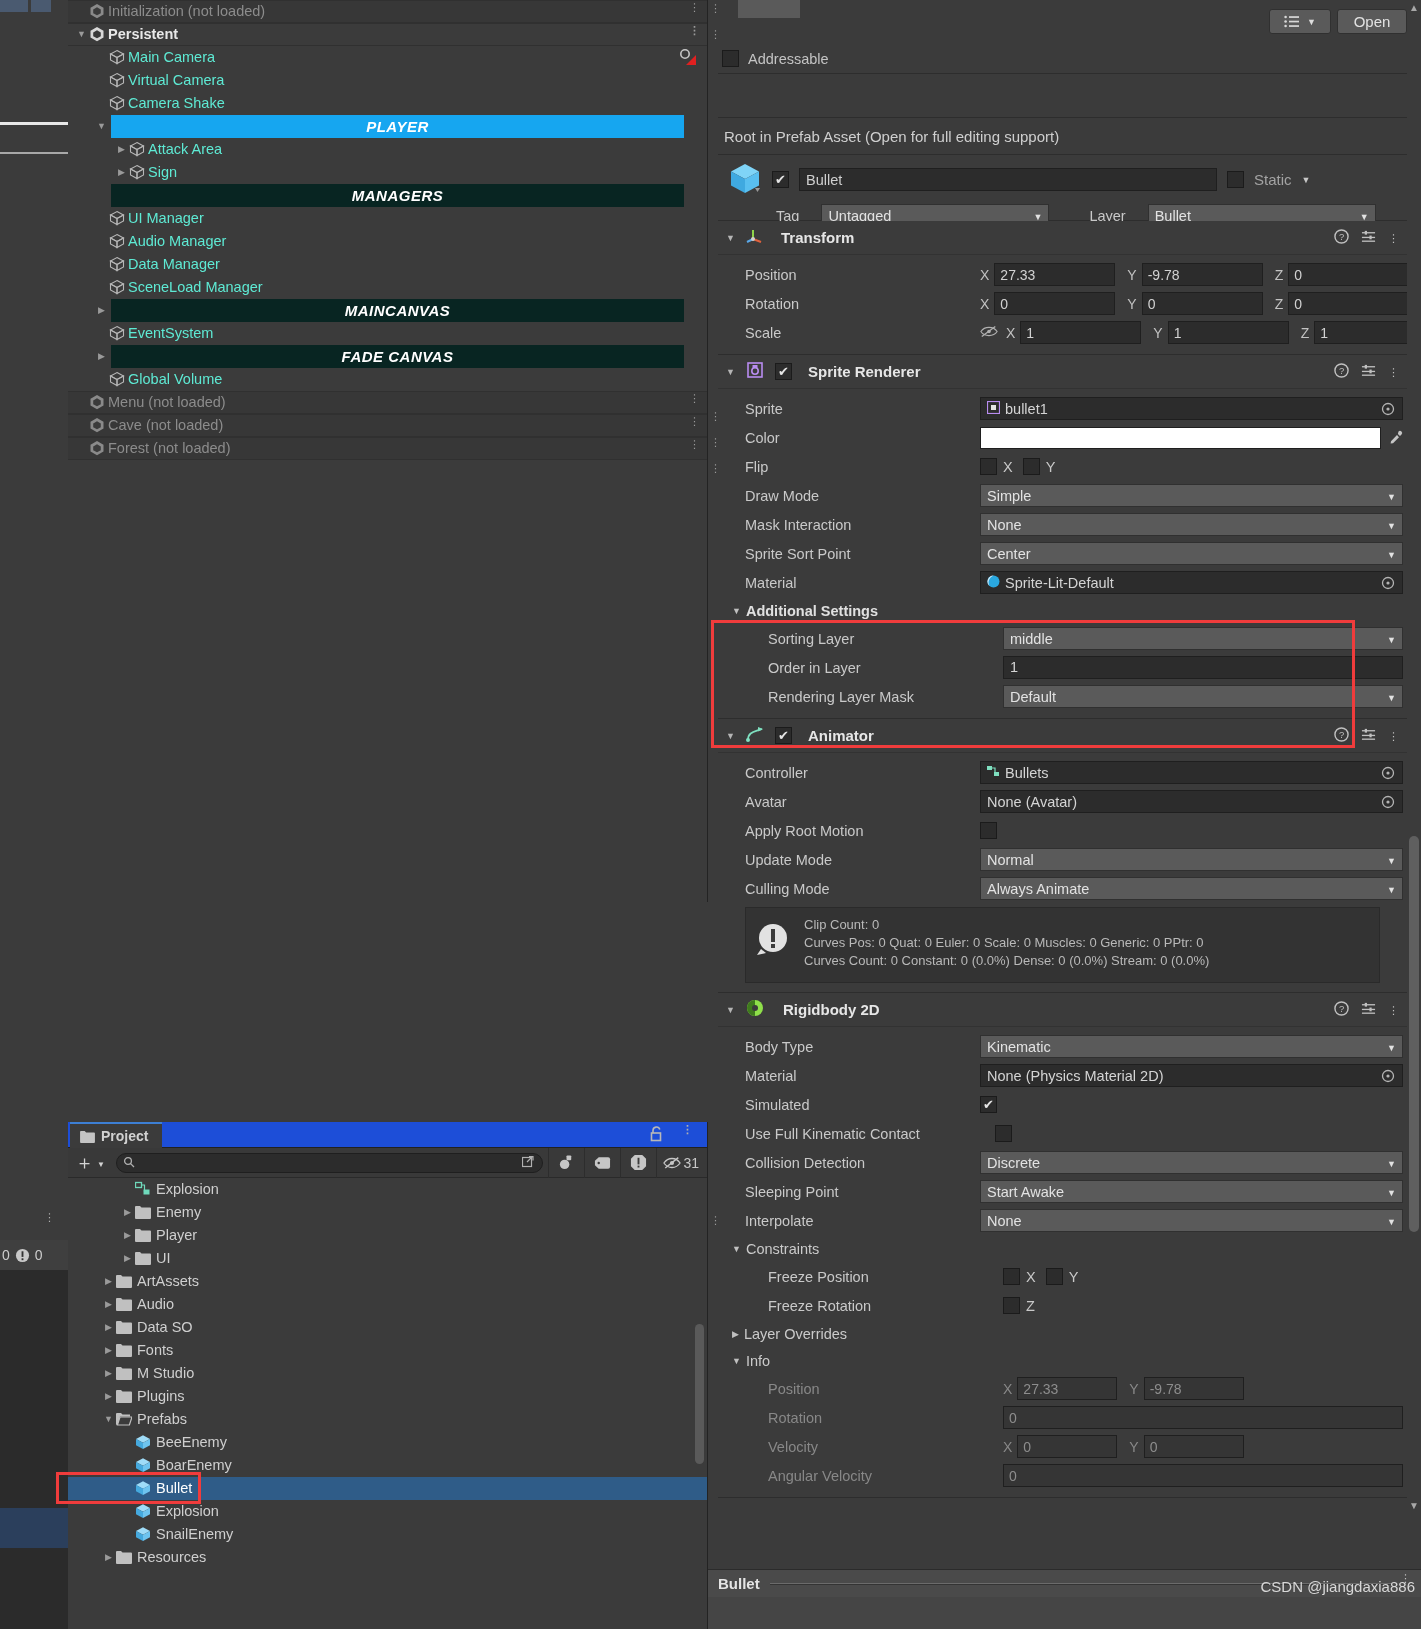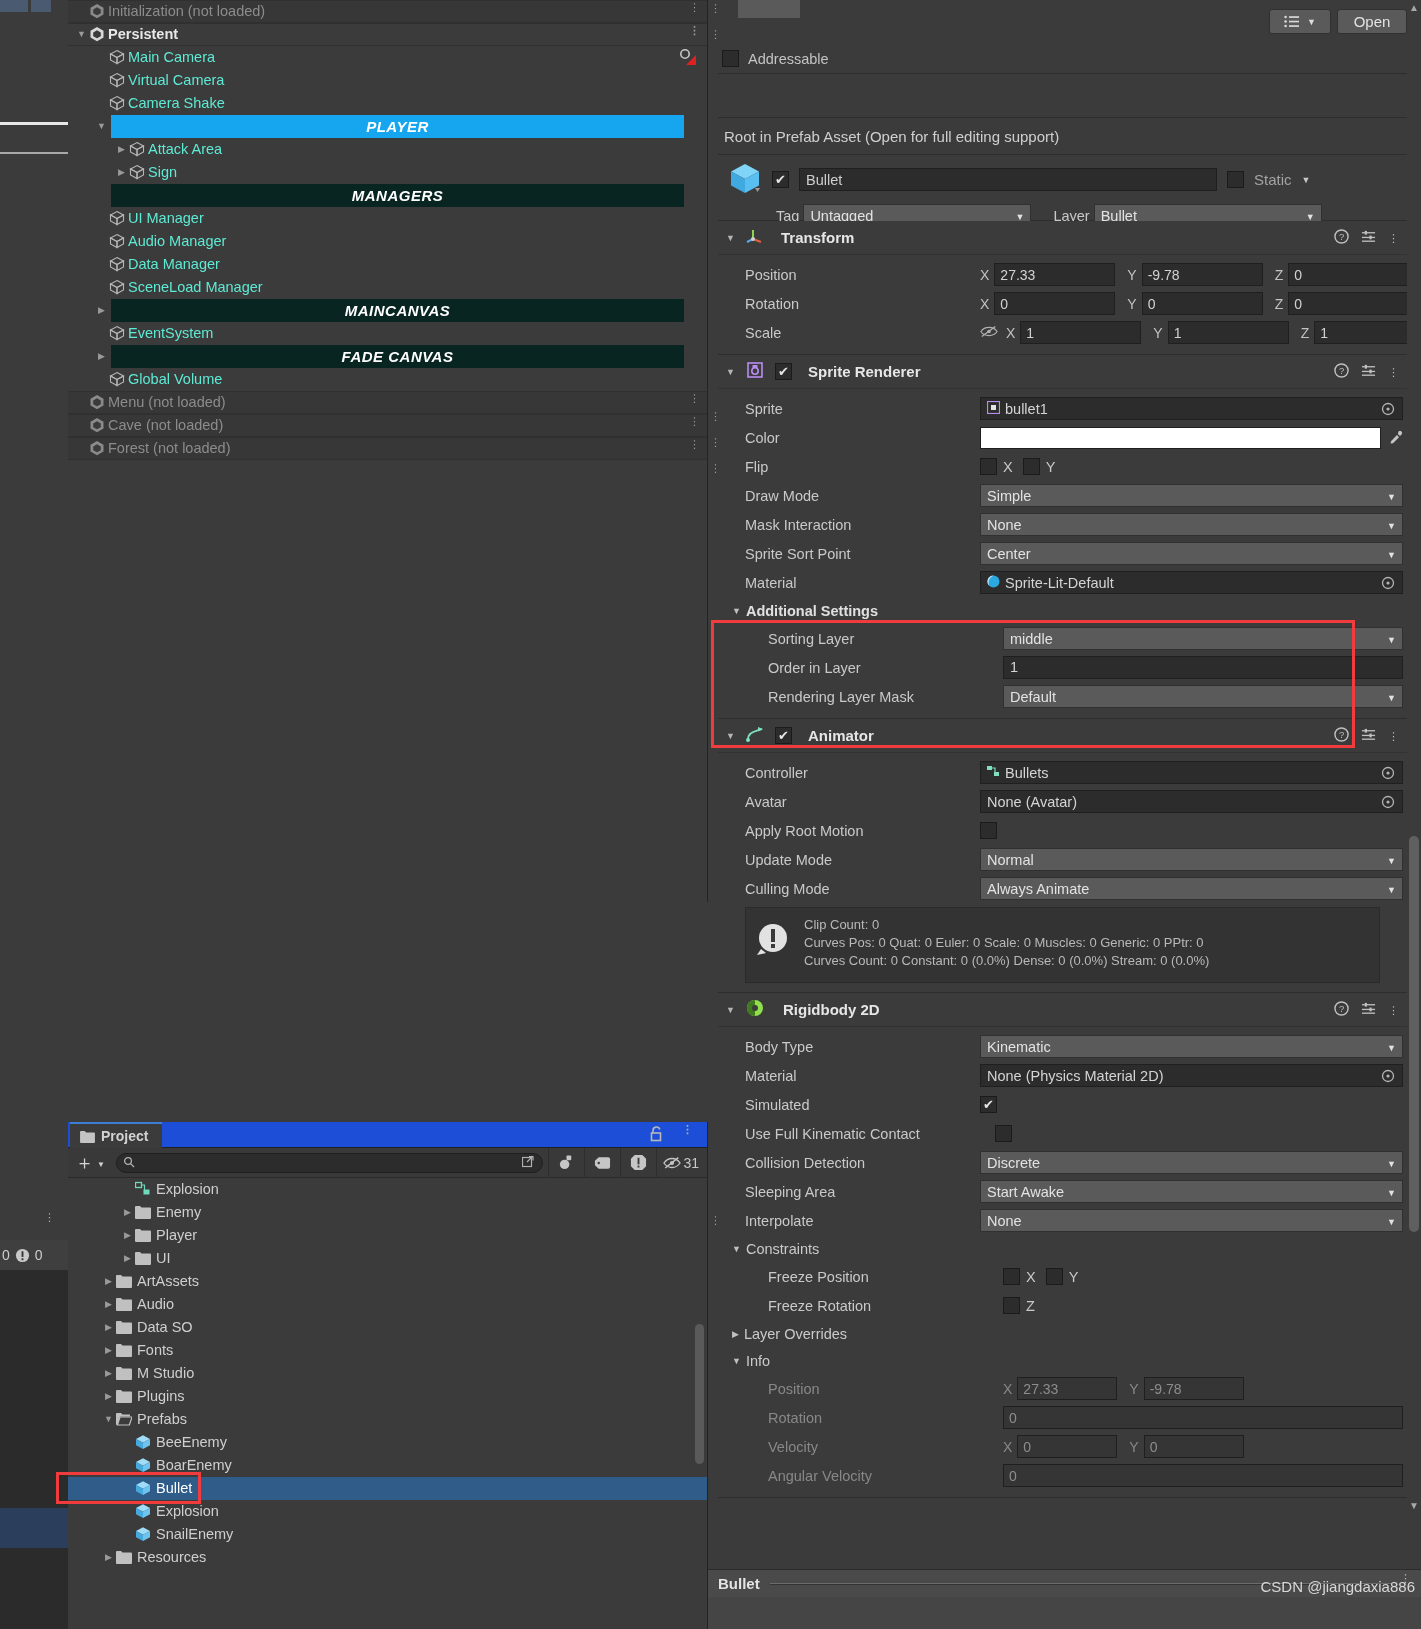--- a/index.html
+++ b/index.html
@@ -88,21 +88,21 @@
               display:flex; align-items:center; justify-content:center; color:#e2e2e2; font-size:15px; }
 
   .addressable-row { position:relative; height:30px; display:flex; align-items:center; gap:9px; padding-left:4px;
                      border-bottom:1px solid #2d2d2d; }
   .blankpane { height:44px; border-bottom:1px solid #2d2d2d; background:#3b3b3b; }
   .prefab-note { height:37px; display:flex; align-items:center; padding-left:6px; font-size:15px; color:#cfcfcf;
                  border-bottom:1px solid #2d2d2d; }
 
   .go-header { position:relative; height:66px; background:#3b3b3b; border-bottom:1px solid #2d2d2d; padding-top:6px; }
   .go-row1 { display:flex; align-items:center; gap:10px; padding-left:10px; }
-  .go-row2 { display:flex; align-items:center; gap:4px; padding-left:58px; margin-top:6px; }
+  .go-row2 { display:flex; align-items:center; gap:22px; padding-left:58px; margin-top:6px; }
   .txtfield { background:#2c2c2c; border:1px solid #1f1f1f; height:23px; display:flex; align-items:center;
               padding:0 6px; color:#cfcfcf; font-size:14.5px; }
   .popupfield { background:#5a5a5a; border:1px solid #303030; height:23px; display:flex; align-items:center;
                 padding:0 6px; color:#e2e2e2; font-size:14.5px; position:relative; }
   .popupfield .pc { position:absolute; right:6px; top:7px; }
 
   .chk { width:17px; height:17px; background:#2c2c2c; border:1px solid #1b1b1b; flex:0 0 17px;
          display:flex; align-items:center; justify-content:center; }
   .chk.on::after { content:"✔"; color:#e6e6e6; font-size:13px; line-height:13px; }
 
@@ -1063,21 +1063,21 @@
           <div class="frow">
             <span class="flabel">Collision Detection</span>
             <span class="wide-popup">
                 <span class="popupfield">
               <span>Discrete</span>
               <span class="pc" style="font-size:9px;">▼</span>
                 </span>
               </span>
           </div>
           <div class="frow">
-            <span class="flabel">Sleeping Area</span>
+            <span class="flabel">Sleeping Point</span>
             <span class="wide-popup">
                 <span class="popupfield">
               <span>Start Awake</span>
               <span class="pc" style="font-size:9px;">▼</span>
                 </span>
               </span>
           </div>
           <div class="frow">
             <span class="flabel">Interpolate</span>
             <span class="wide-popup">

